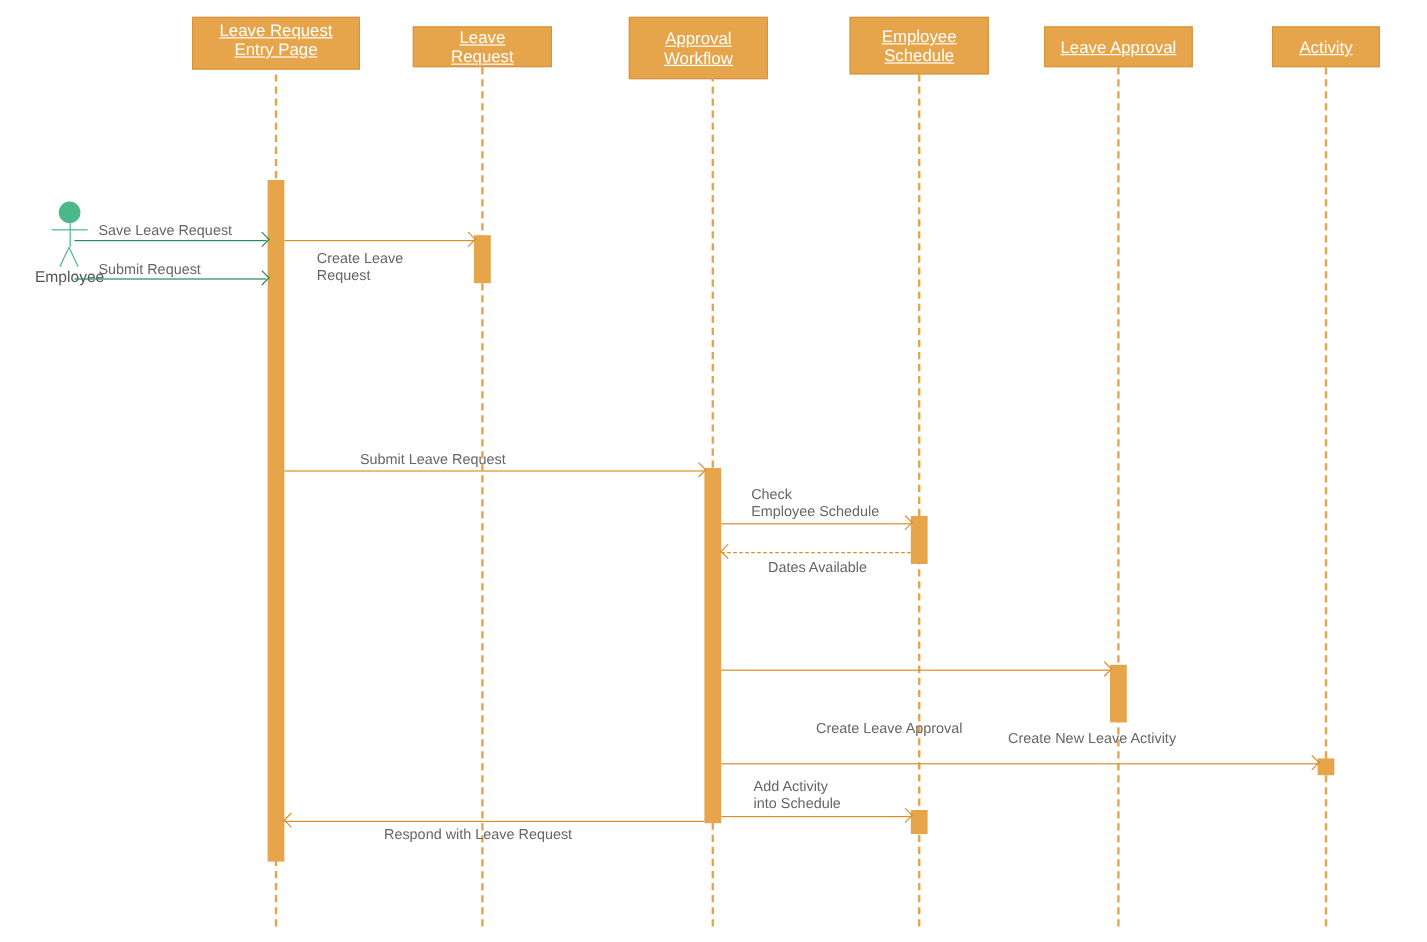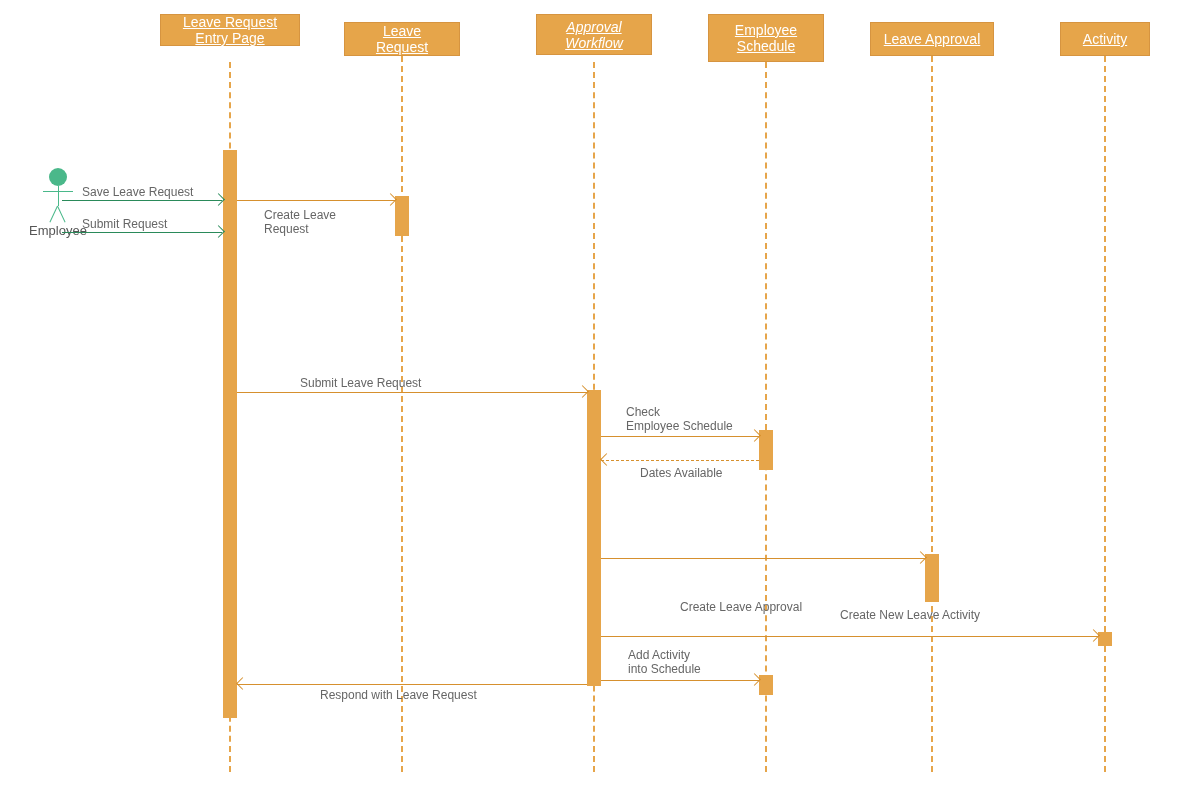--- a/index.html
+++ b/index.html
@@ -149,27 +149,27 @@
   .actor-label {
     font-size: 13px;
     color: #555;
     text-align: center;
     margin-top: 2px;
   }
 </style>
 </head>
 <body>
 
-<div class="lifeline-header" style="left:160px; top:14px; width:140px; height:32px;">
+<div class="lifeline-header" style="left:160px; top:14px; width:140px; height:44px;align-items:flex-end;">
     <span>Leave Request Entry Page</span>
   </div>
 <div class="lifeline-header" style="left:344px; top:22px; width:116px; height:34px;">
     <span>Leave Request</span>
   </div>
-<div class="lifeline-header" style="left:536px; top:14px; width:116px; height:41px;font-style:italic;">
+<div class="lifeline-header" style="left:524px; top:14px; width:116px; height:52px;">
     <span>Approval Workflow</span>
   </div>
 <div class="lifeline-header" style="left:708px; top:14px; width:116px; height:48px;">
     <span>Employee Schedule</span>
   </div>
 <div class="lifeline-header" style="left:870px; top:22px; width:124px; height:34px;">
     <span>Leave Approval</span>
   </div>
 <div class="lifeline-header" style="left:1060px; top:22px; width:90px; height:34px;">
     <span>Activity</span>

